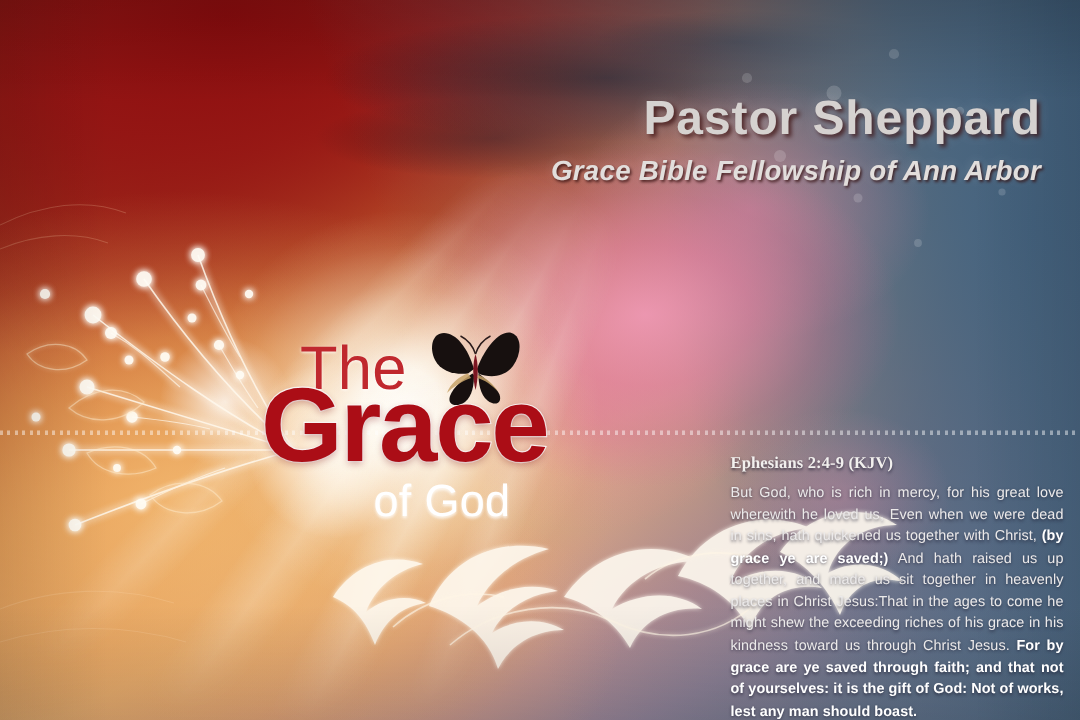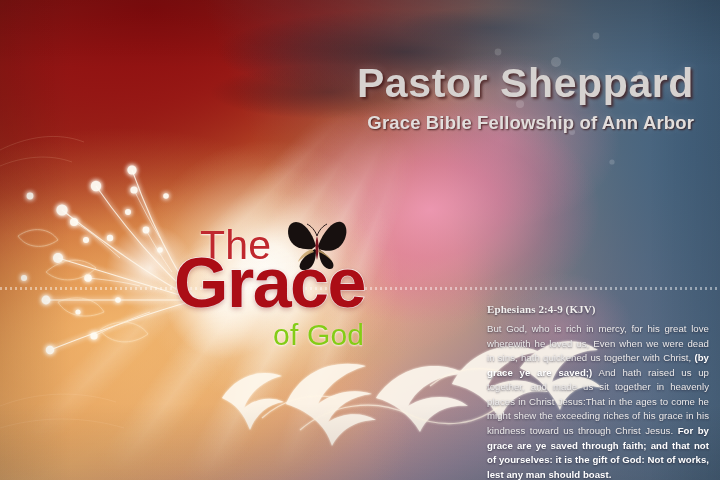--- a/index.html
+++ b/index.html
@@ -170,40 +170,41 @@
   }
 
   
   .header{
     position:absolute;
     left:0;right:26px;
     top:62px;
     text-align:right;
   }
   .title{
-    font-size:41px;
+    font-size:32px;
     font-weight:bold;
     letter-spacing:.6px;
     color:#d6d2d0;
     text-shadow:
       2px 2px 3px rgba(60,16,16,.75),
       0 0 10px rgba(255,255,255,.18);
     line-height:1.05;
     white-space:nowrap;
   }
   .subtitle{
     margin-top:7px;
     font-size:18.5px;
     font-weight:bold;
     letter-spacing:.15px;
     color:#e2dedc;
     text-shadow:
       1px 1px 2px rgba(50,14,14,.8),
       0 0 8px rgba(255,255,255,.16);
     white-space:nowrap;
+    font-style:italic;
   }
 
   
   .logo{
     position:absolute;
     left:174px;
     top:222px;
     width:210px;
     height:128px;
   }
@@ -223,24 +224,24 @@
     font-weight:bold;
     color:#ab0d16;
     letter-spacing:-1.5px;
     line-height:1;
     -webkit-text-stroke:1.5px rgba(255,255,255,.92);
     paint-order:stroke fill;
     text-shadow:0 2px 5px rgba(120,10,14,.3);
   }
   .logo-ofgod{
     position:absolute;
-    left:99px;top:96px;
+    left:75px;top:96px;
     font-size:30px;
     font-weight:normal;
-    color:#84cc16;
+    color:#ffffff;
     letter-spacing:.2px;
     text-shadow:0 1px 2px rgba(255,255,255,.8);
   }
 
   
   .butterfly{
     position:absolute;
     left:286px;top:216px;
     width:62px;height:56px;
   }

